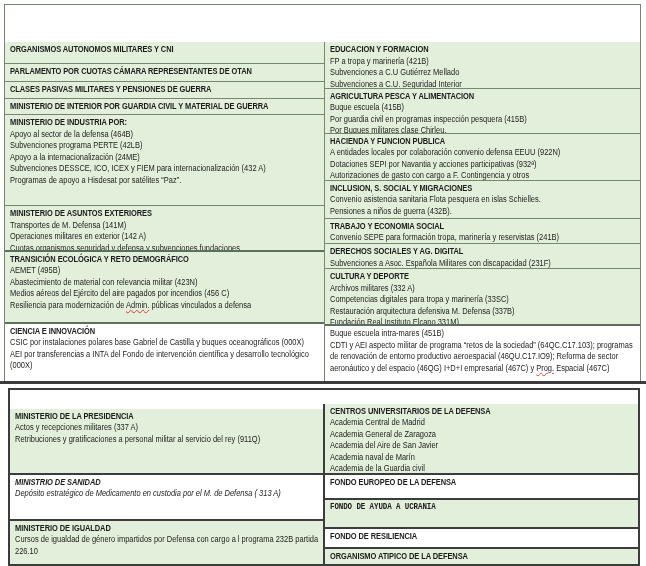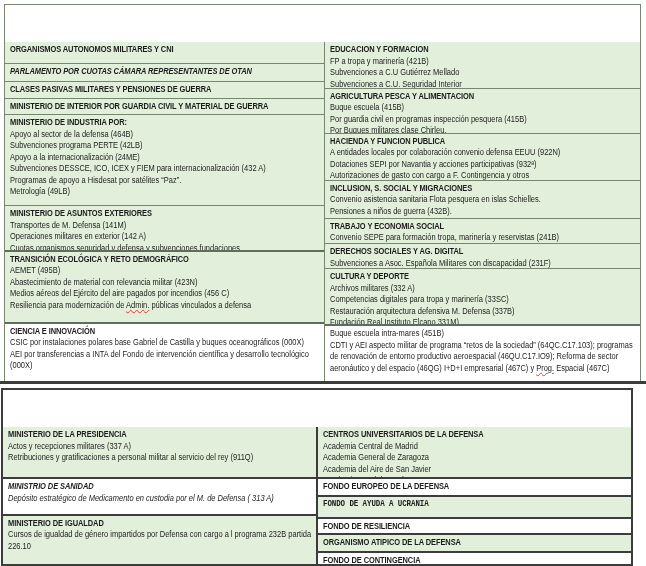--- a/index.html
+++ b/index.html
@@ -7,21 +7,21 @@
     --tb-border:#77876f; --tb-border-thick:#5c6e5c;
     --bt-border:#3c3c3c; --text:#1c1c1c; --sq:#d83a2e;
   }
   *{margin:0;padding:0;box-sizing:border-box;}
   body{background:#fff;font-family:"Liberation Sans","DejaVu Sans",sans-serif;color:var(--text);}
   .page{position:relative;width:646px;height:566px;background:#fff;overflow:hidden;}
   .table{position:absolute;display:flex;overflow:hidden;}
   .top-table{left:4px;top:4px;width:637px;height:377px;border:1px solid var(--tb-border);border-bottom:none;}
   .top-table .col-left{width:319px;}
   .top-table .col-right{flex:1;border-left:1px solid var(--tb-border);}
-  .bottom-table{left:1px;top:388px;width:632px;height:178px;border:2px solid var(--bt-border);}
+  .bottom-table{left:8px;top:388px;width:632px;height:178px;border:2px solid var(--bt-border);align-items:center;}
   .bottom-table .col-left{width:313px;}
   .bottom-table .col-right{flex:1;border-left:2px solid var(--bt-border);}
   .col{display:flex;flex-direction:column;overflow:hidden;margin-top:37px;}
   .block{width:100%;overflow:hidden;padding:2px 0 0 5px;}
   .top-table .block{border-bottom:1px solid var(--tb-border);}
   .top-table .block.thick-bottom{border-bottom:2px solid var(--tb-border-thick);}
   .bottom-table .block{border-bottom:2px solid var(--bt-border);}
   .col .block:last-child{border-bottom:none;}
   .bg-green{background:var(--green);}
   .bg-white{background:var(--white);}
@@ -33,37 +33,36 @@
 </style>
 </head>
 <body>
 
 <div class="page">
   <div class="table top-table">
     <div class="col col-left" id="top-left">
         <div class="block bg-green" style="height: 23px;">
           <div class="block-title"><span class="scale">ORGANISMOS AUTONOMOS MILITARES Y CNI</span></div>
         </div>
-        <div class="block bg-green" style="height: 19px; font-style: italic;">
+        <div class="block bg-green" style="height: 19px;">
           <div class="block-title"><span class="scale">PARLAMENTO POR CUOTAS CÁMARA REPRESENTANTES DE OTAN</span></div>
         </div>
         <div class="block bg-green" style="height: 18px;">
           <div class="block-title"><span class="scale">CLASES PASIVAS MILITARES Y PENSIONES DE GUERRA</span></div>
         </div>
         <div class="block bg-green" style="height: 17px;">
           <div class="block-title"><span class="scale">MINISTERIO DE INTERIOR POR GUARDIA CIVIL Y MATERIAL DE GUERRA</span></div>
         </div>
         <div class="block bg-green" style="height: 97px;">
           <div class="block-title"><span class="scale">MINISTERIO DE INDUSTRIA POR:</span></div>
           <div class="block-item"><span class="scale">Apoyo al sector de la defensa (464B)</span></div>
           <div class="block-item"><span class="scale">Subvenciones programa PERTE (42LB)</span></div>
           <div class="block-item"><span class="scale">Apoyo a la internacionalización (24ME)</span></div>
           <div class="block-item"><span class="scale">Subvenciones DESSCE, ICO, ICEX y FIEM para internacionalización (432 A)</span></div>
           <div class="block-item"><span class="scale">Programas de apoyo a Hisdesat por satélites “Paz”.</span></div>
-          <div class="block-item"><span class="scale">Metrología (49LB)</span></div>
         </div>
         <div class="block bg-green thick-bottom" style="height: 48px;">
           <div class="block-title"><span class="scale">MINISTERIO DE ASUNTOS EXTERIORES</span></div>
           <div class="block-item"><span class="scale">Transportes de M. Defensa (141M)</span></div>
           <div class="block-item"><span class="scale">Operaciones militares en exterior (142 A)</span></div>
           <div class="block-item"><span class="scale">Cuotas organismos seguridad y defensa y subvenciones fundaciones</span></div>
         </div>
         <div class="block bg-green thick-bottom" style="height: 76px;">
           <div class="block-title"><span class="scale">TRANSICIÓN ECOLÓGICA Y RETO DEMOGRÁFICO</span></div>
           <div class="block-item"><span class="scale">AEMET (495B)</span></div>

